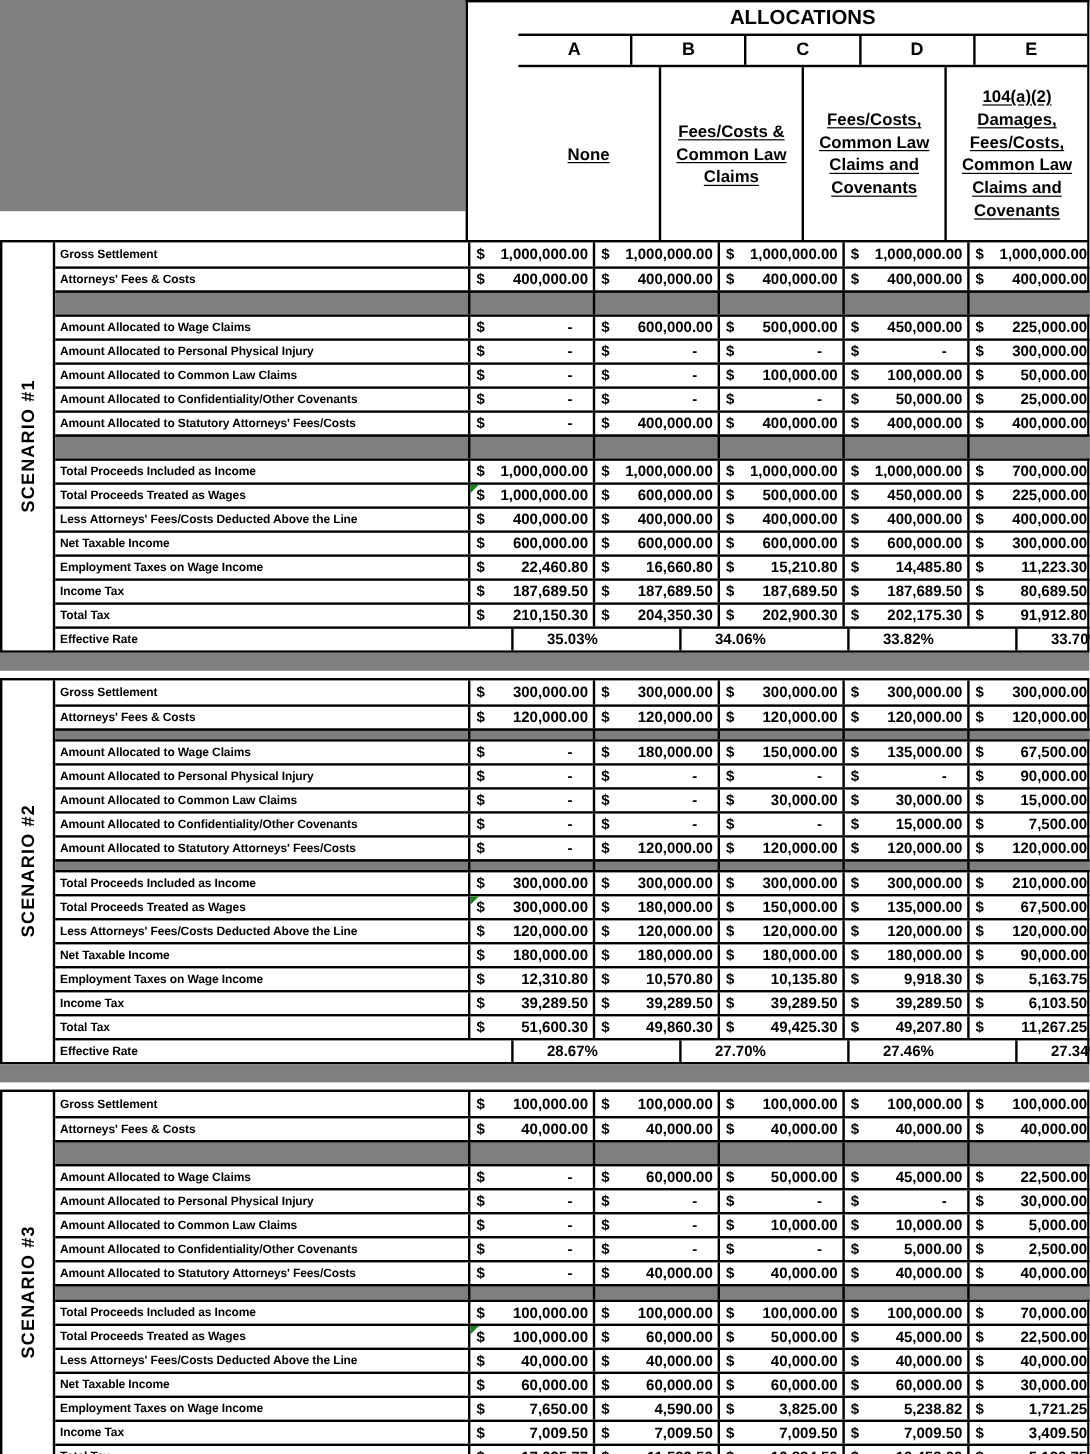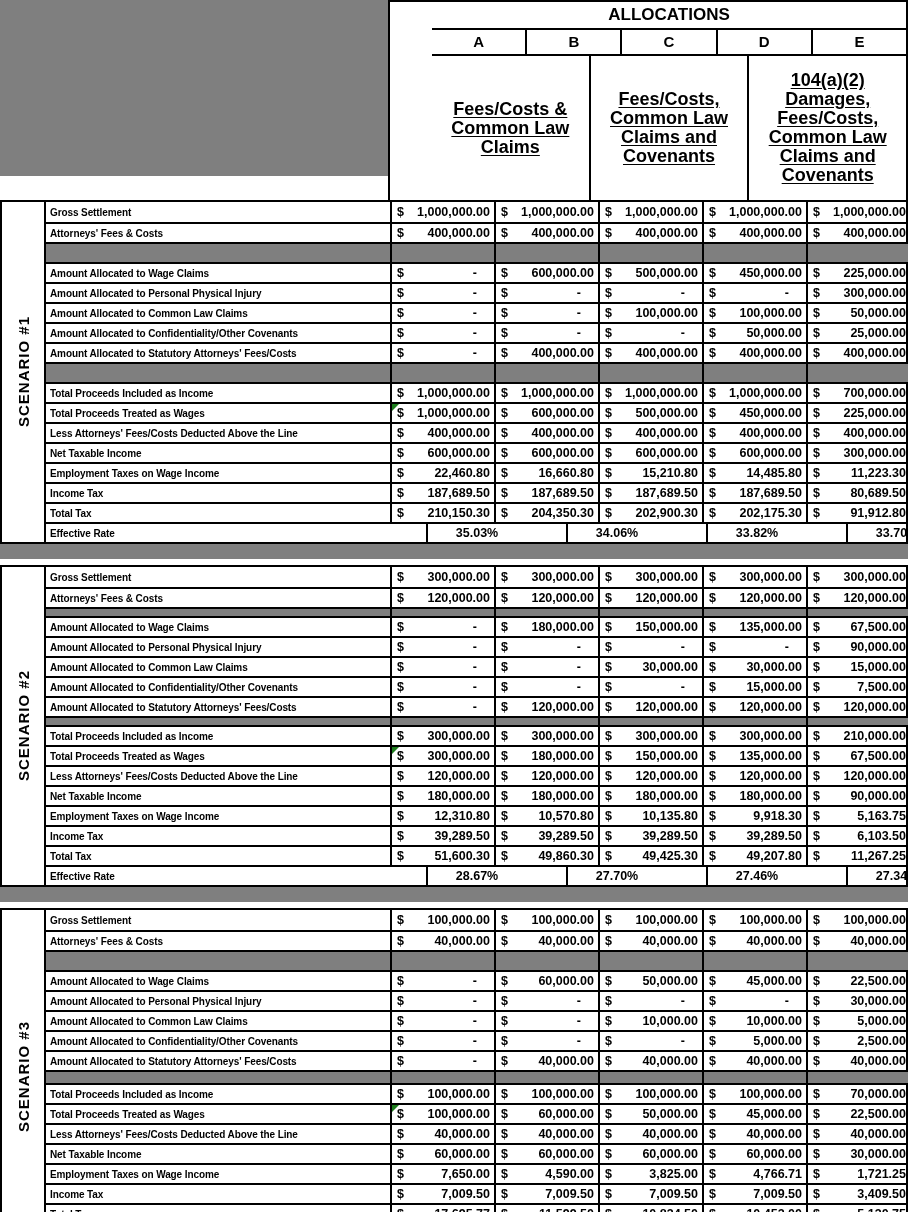--- a/index.html
+++ b/index.html
@@ -22,21 +22,21 @@
   }
   .letters { display: flex; height: 26px; border-bottom: 2px solid #000; }
   .letters .hcell {
     flex: 1; text-align: center; line-height: 24px; font-size: 15px;
     border-left: 2px solid #000;
   }
   .letters .hcell:first-child { border-left: none; }
   .descs { display: flex; flex: 1; }
   .descs .hcell {
     flex: 1; display: flex; flex-direction: column; justify-content: center; align-items: center;
-    font-size: 18px; line-height: 19px; text-align: left;
+    font-size: 14px; line-height: 19px; text-align: left;
     border-left: 2px solid #000;
   }
   .descs .hcell:first-child { border-left: none; }
   .dline { text-decoration: underline; text-underline-offset: 2px; }
 
   
   .scenario { display: flex; border: 2px solid #000; background: #fff; }
   .scen-label {
     width: 44px; flex: none; border-right: 2px solid #000;
     display: flex; align-items: center; justify-content: center;
@@ -87,20 +87,23 @@
       <div class="title">ALLOCATIONS</div>
       <div class="letters" id="letters">
           <div class="hcell letter">A</div>
           <div class="hcell letter">B</div>
           <div class="hcell letter">C</div>
           <div class="hcell letter">D</div>
           <div class="hcell letter">E</div>
         </div>
       <div class="descs" id="descs">
           <div class="hcell desc">
+            <div class="dline">None</div>
+          </div>
+          <div class="hcell desc">
             <div class="dline">Fees/Costs &amp;</div>
             <div class="dline">Common Law</div>
             <div class="dline">Claims</div>
           </div>
           <div class="hcell desc">
             <div class="dline">Fees/Costs,</div>
             <div class="dline">Common Law</div>
             <div class="dline">Claims and</div>
             <div class="dline">Covenants</div>
           </div>
@@ -1130,21 +1133,21 @@
             <div class="cell money">
               <span class="cur">$</span>
               <span class="amt">4,590.00</span>
             </div>
             <div class="cell money">
               <span class="cur">$</span>
               <span class="amt">3,825.00</span>
             </div>
             <div class="cell money">
               <span class="cur">$</span>
-              <span class="amt">4,766.71</span>
+              <span class="amt">5,238.82</span>
             </div>
             <div class="cell money">
               <span class="cur">$</span>
               <span class="amt">1,721.25</span>
             </div>
           </div>
           <div class="row">
             <div class="rlabel">Income Tax</div>
             <div class="cell money">
               <span class="cur">$</span>

